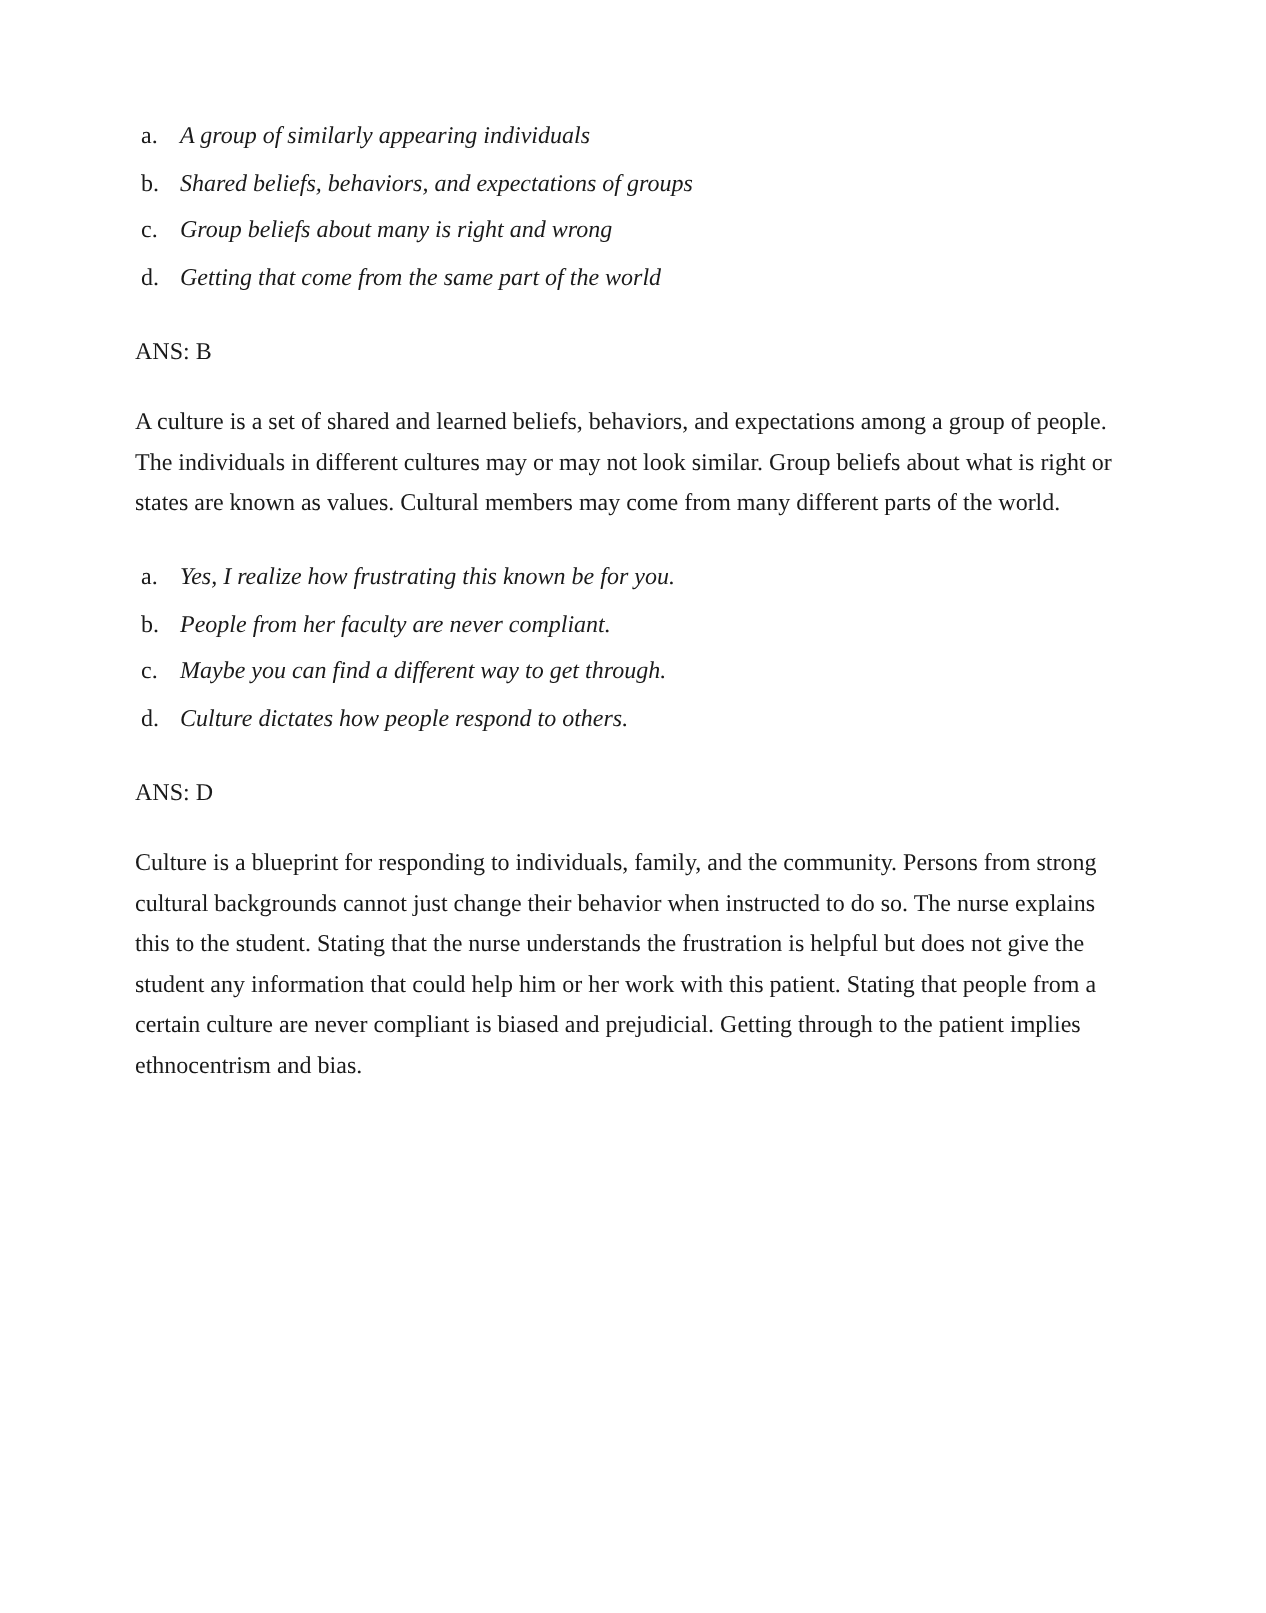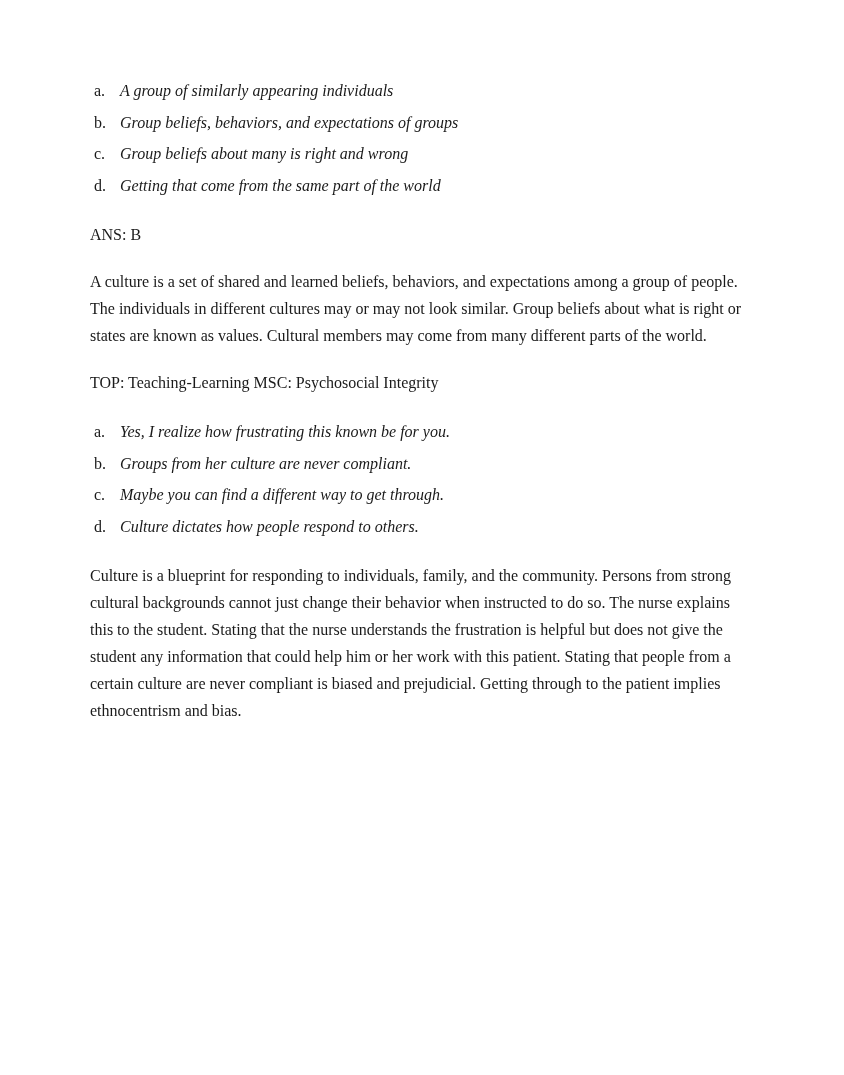--- a/index.html
+++ b/index.html
@@ -55,56 +55,56 @@
 <div class="page">
   <div class="content">
 
     <div class="options">
       <div class="option">
         <span class="option-letter">a.</span>
         <span class="option-text">A group of similarly appearing individuals</span>
       </div>
       <div class="option">
         <span class="option-letter">b.</span>
-        <span class="option-text">Group beliefs, behaviors, and expectations of groups</span>
+        <span class="option-text">Shared beliefs, behaviors, and expectations of groups</span>
       </div>
       <div class="option">
         <span class="option-letter">c.</span>
         <span class="option-text">Group beliefs about many is right and wrong</span>
       </div>
       <div class="option">
         <span class="option-letter">d.</span>
         <span class="option-text">Getting that come from the same part of the world</span>
       </div>
     </div>
 
     <div class="block para">ANS: B</div>
 
     <div class="block para">A culture is a set of shared and learned beliefs, behaviors, and expectations among a group of people. The individuals in different cultures may or may not look similar. Group beliefs about what is right or states are known as values. Cultural members may come from many different parts of the world.</div>
 
 
-    <div class="block para">TOP: Teaching-Learning MSC: Psychosocial Integrity</div>
 
 
     <div class="options">
       <div class="option">
         <span class="option-letter">a.</span>
         <span class="option-text">Yes, I realize how frustrating this known be for you.</span>
       </div>
       <div class="option">
         <span class="option-letter">b.</span>
-        <span class="option-text">Groups from her culture are never compliant.</span>
+        <span class="option-text">People from her faculty are never compliant.</span>
       </div>
       <div class="option">
         <span class="option-letter">c.</span>
         <span class="option-text">Maybe you can find a different way to get through.</span>
       </div>
       <div class="option">
         <span class="option-letter">d.</span>
         <span class="option-text">Culture dictates how people respond to others.</span>
       </div>
     </div>
 
+    <div class="block para">ANS: D</div>
 
     <div class="block para">Culture is a blueprint for responding to individuals, family, and the community. Persons from strong cultural backgrounds cannot just change their behavior when instructed to do so. The nurse explains this to the student. Stating that the nurse understands the frustration is helpful but does not give the student any information that could help him or her work with this patient. Stating that people from a certain culture are never compliant is biased and prejudicial. Getting through to the patient implies ethnocentrism and bias.</div>
 
   </div>
 </div>
 
 </body></html>

